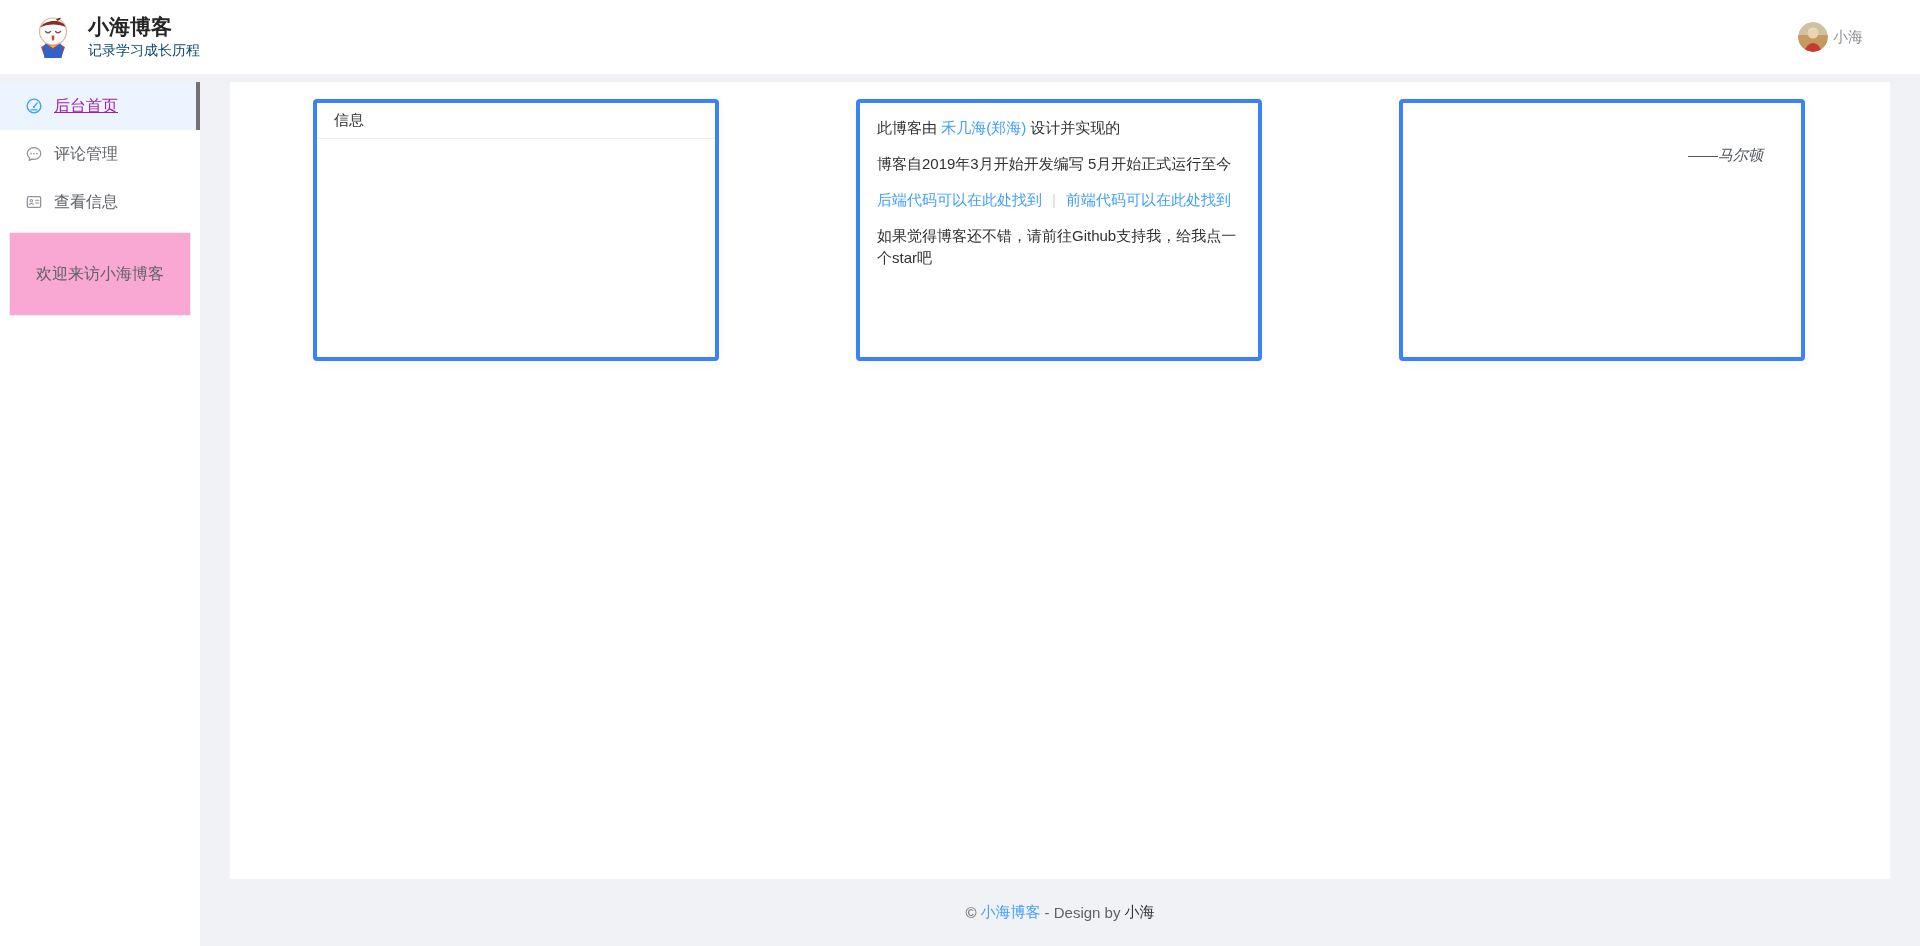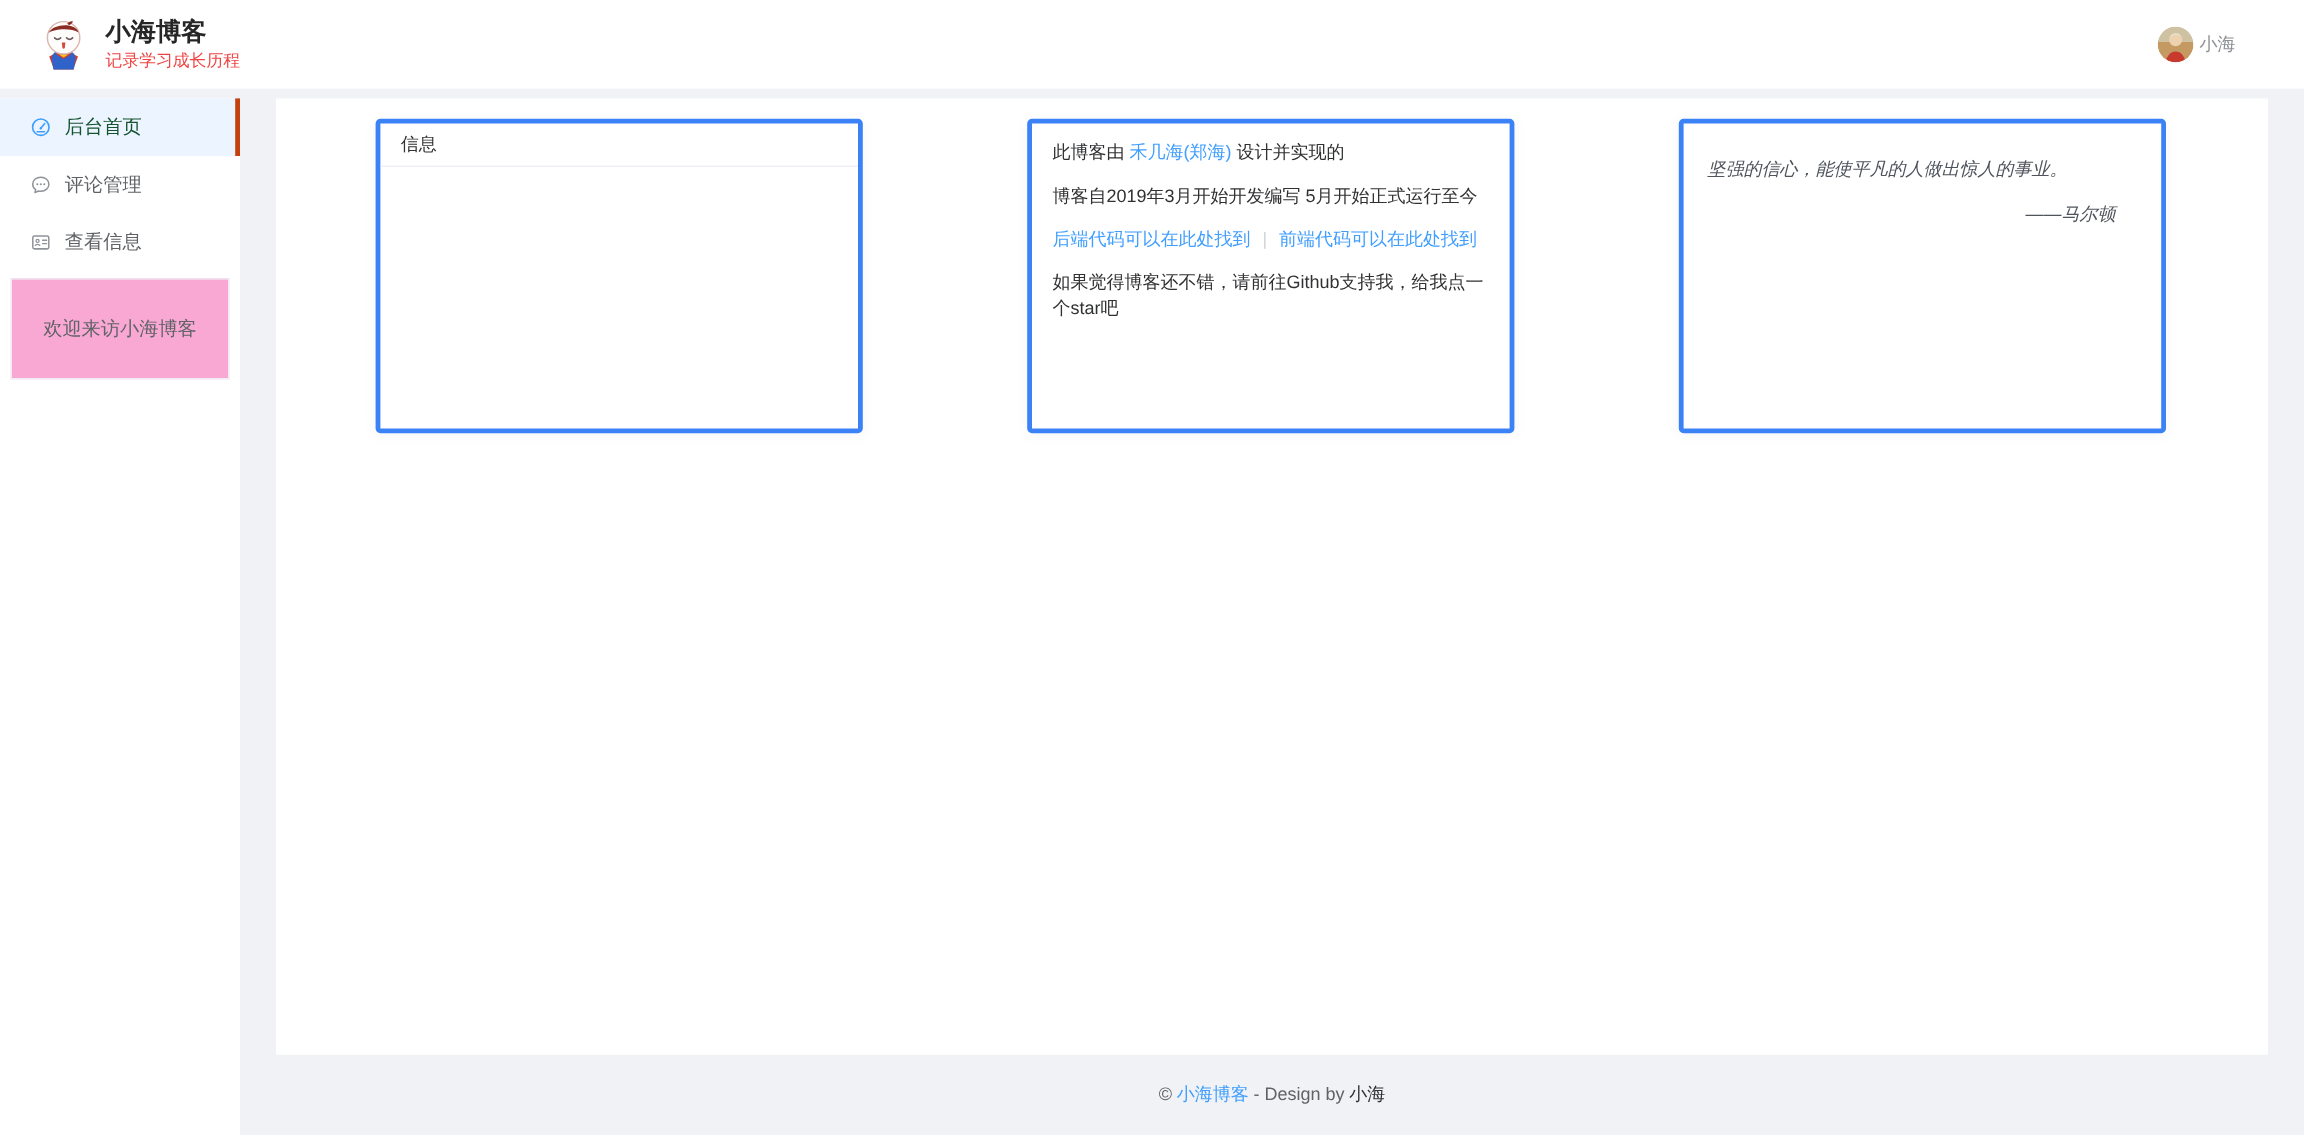--- a/index.html
+++ b/index.html
@@ -14,40 +14,40 @@
 
   
   .app-header {
     height:74px; background:#fff;
     display:flex; align-items:center;
     padding:0 57px 0 30px;
   }
   .logo { width:46px; height:46px; flex:0 0 auto; }
   .title-block { margin-left:12px; }
   .site-title { font-size:21px; font-weight:bold; color:#262626; line-height:1.2; }
-  .site-subtitle { font-size:14px; color:#ef4444; margin-top:3px; }
+  .site-subtitle { font-size:14px; color:#0c4a6e; margin-top:3px; }
   .header-user { margin-left:auto; display:flex; align-items:center; cursor:pointer; }
   .avatar { width:30px; height:30px; border-radius:50%; overflow:hidden; flex:0 0 auto; }
   .user-name { font-size:15px; color:#8d9095; margin-left:5px; }
 
   
   .body-wrap {
     display:flex; align-items:stretch;
     background:#f0f2f5;
     padding-top:8px;
     height:872px;
   }
   .sidebar { width:200px; background:#fff; flex:0 0 auto; }
   .menu-item {
     height:48px; display:flex; align-items:center;
     padding-left:25px; font-size:16px; color:#606266;
     cursor:pointer; position:relative;
   }
   .menu-item .mi-icon { width:18px; height:18px; margin-right:11px; color:#909399; display:inline-flex; }
-  .menu-item.active { background:#ecf5ff; color:#14532d; border-right:4px solid #c2410c; }
+  .menu-item.active { background:#ecf5ff; color:#a21caf; border-right:4px solid #737373;text-decoration:underline; }
   .menu-item.active .mi-icon { color:#409EFF; }
   .welcome-box {
     margin:6px 9px 0 9px; height:84px;
     border:1px solid #ebeef5; background:#f9a8d4;
     display:flex; align-items:center; justify-content:center;
     font-size:16px; color:#606266;
   }
 
   .main-col { flex:1; margin:0 30px; display:flex; flex-direction:column; }
   .main-panel {
@@ -188,21 +188,20 @@
           <div class="card-body about-body">
             <p><span>此博客由 </span><a href="#" class="about-author-link">禾几海(郑海)</a><span> 设计并实现的</span></p>
             <p>博客自2019年3月开始开发编写 5月开始正式运行至今</p>
             <p><a href="#">后端代码可以在此处找到</a><span class="link-sep">|</span><a href="#">前端代码可以在此处找到</a></p>
             <p>如果觉得博客还不错，请前往Github支持我，给我点一个star吧</p>
           </div>
         </section>
 
         <section class="card">
           <div class="quote-body">
-            <div class="quote-text">坚强的信心，能使平凡的人做出惊人的事业。</div>
             <div class="quote-author">——马尔顿</div>
           </div>
         </section>
 
       </div>
     </main>
 
     <footer class="page-footer">
       <span>©</span>
       <a href="#" class="footer-site-link">小海博客</a>

